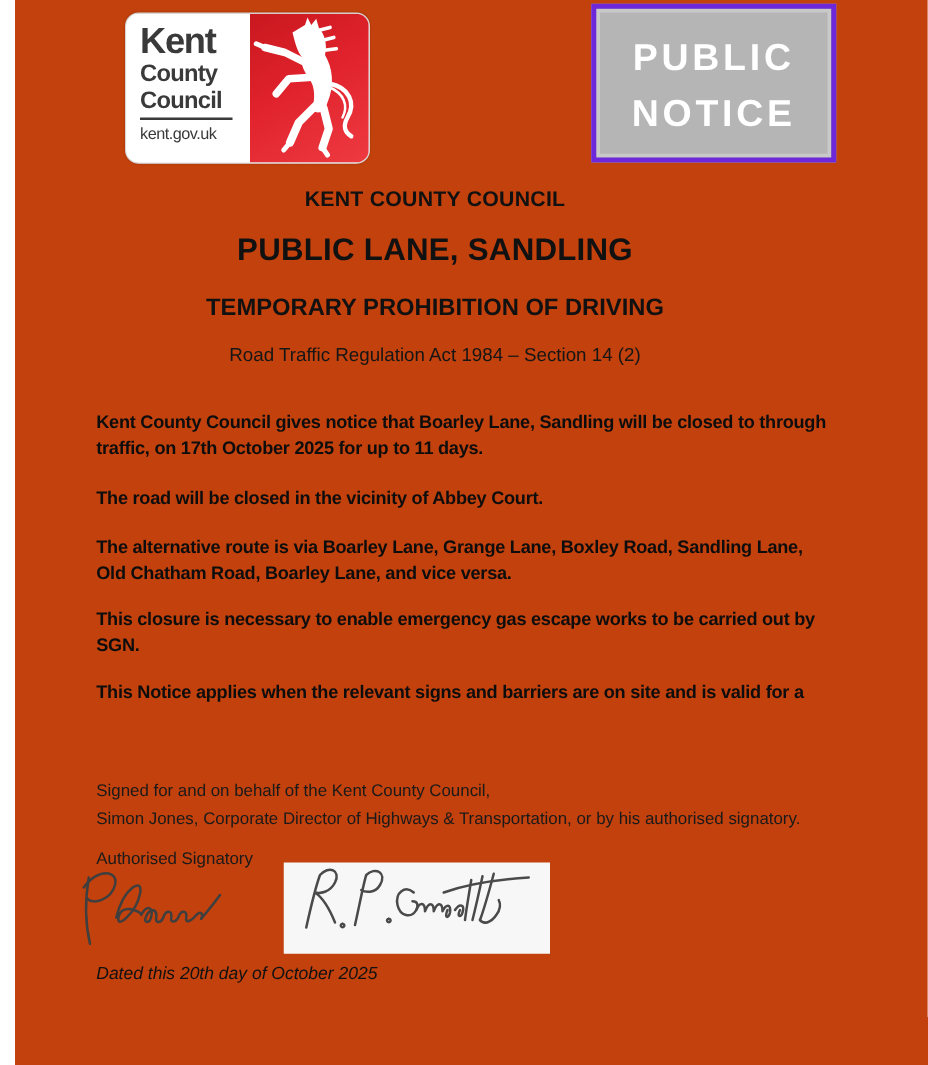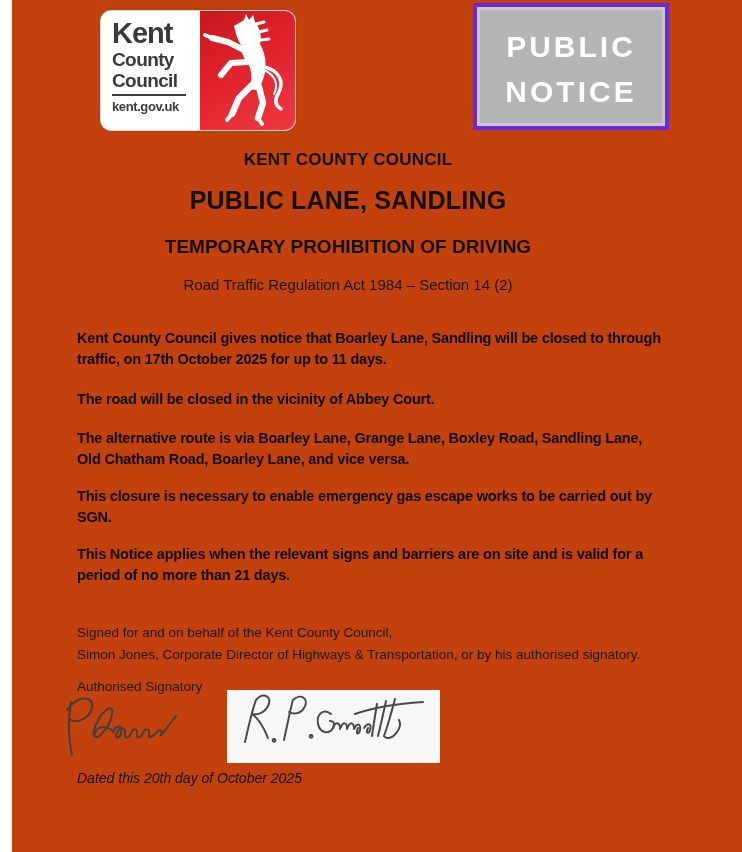--- a/index.html
+++ b/index.html
@@ -11,21 +11,21 @@
   .kcc-logo{
     position:absolute;left:88px;top:10px;width:194px;height:119px;
     border-radius:11px;overflow:hidden;display:flex;
     border:1px solid #d6d6d6;box-shadow:0 0 2px rgba(0,0,0,.15);
     background:#ffffff;
   }
   .logo-left{width:99px;background:#ffffff;padding:7px 0 0 11px;box-sizing:border-box;}
   .logo-kent{font-size:29px;font-weight:bold;color:#3a3a3a;letter-spacing:-1px;line-height:31px;}
   .logo-county,.logo-council{font-size:19px;font-weight:bold;color:#3a3a3a;letter-spacing:-0.6px;line-height:21px;}
   .logo-rule{width:74px;height:2px;background:#3a3a3a;margin:3px 0 3px 0;}
-  .logo-site{font-size:13px;font-weight:bold;color:#3a3a3a;letter-spacing:-0.4px;line-height:15px;}
+  .logo-site{font-size:13px;font-weight:normal;color:#3a3a3a;letter-spacing:-0.4px;line-height:15px;}
   .logo-right{flex:1;background:linear-gradient(150deg,#c9181f 0%,#e0222c 45%,#ee3a41 100%);position:relative;}
   .logo-right svg{position:absolute;left:0;top:1px;}
   
   .notice-badge{
     position:absolute;left:461px;top:3px;width:196px;height:127px;
     background:#b5b5b5;border:4px solid #6d28d9;
     box-shadow:inset 0 0 0 3px #c9c9c9;
     box-sizing:border-box;text-align:center;padding-top:17px;
   }
   .notice-badge div{
@@ -103,21 +103,20 @@
   <div class="para p3">
     <div>The alternative route is via Boarley Lane, Grange Lane, Boxley Road, Sandling Lane,</div>
     <div>Old Chatham Road, Boarley Lane, and vice versa.</div>
   </div>
   <div class="para p4">
     <div>This closure is necessary to enable emergency gas escape works to be carried out by</div>
     <div>SGN.</div>
   </div>
   <div class="para p5">
     <div>This Notice applies when the relevant signs and barriers are on site and is valid for a</div>
-    <div>period of no more than 21 days.</div>
   </div>
 
   <div class="signed">
     <div>Signed for and on behalf of the Kent County Council,</div>
     <div>Simon Jones, Corporate Director of Highways &amp; Transportation, or by his authorised signatory.</div>
   </div>
   <div class="auth-label">Authorised Signatory</div>
 
   <svg class="sig1" width="135" height="72" viewBox="0 0 135 72">
     <g stroke="#3f3f3f" stroke-width="2" fill="none" stroke-linecap="round" stroke-linejoin="round">

